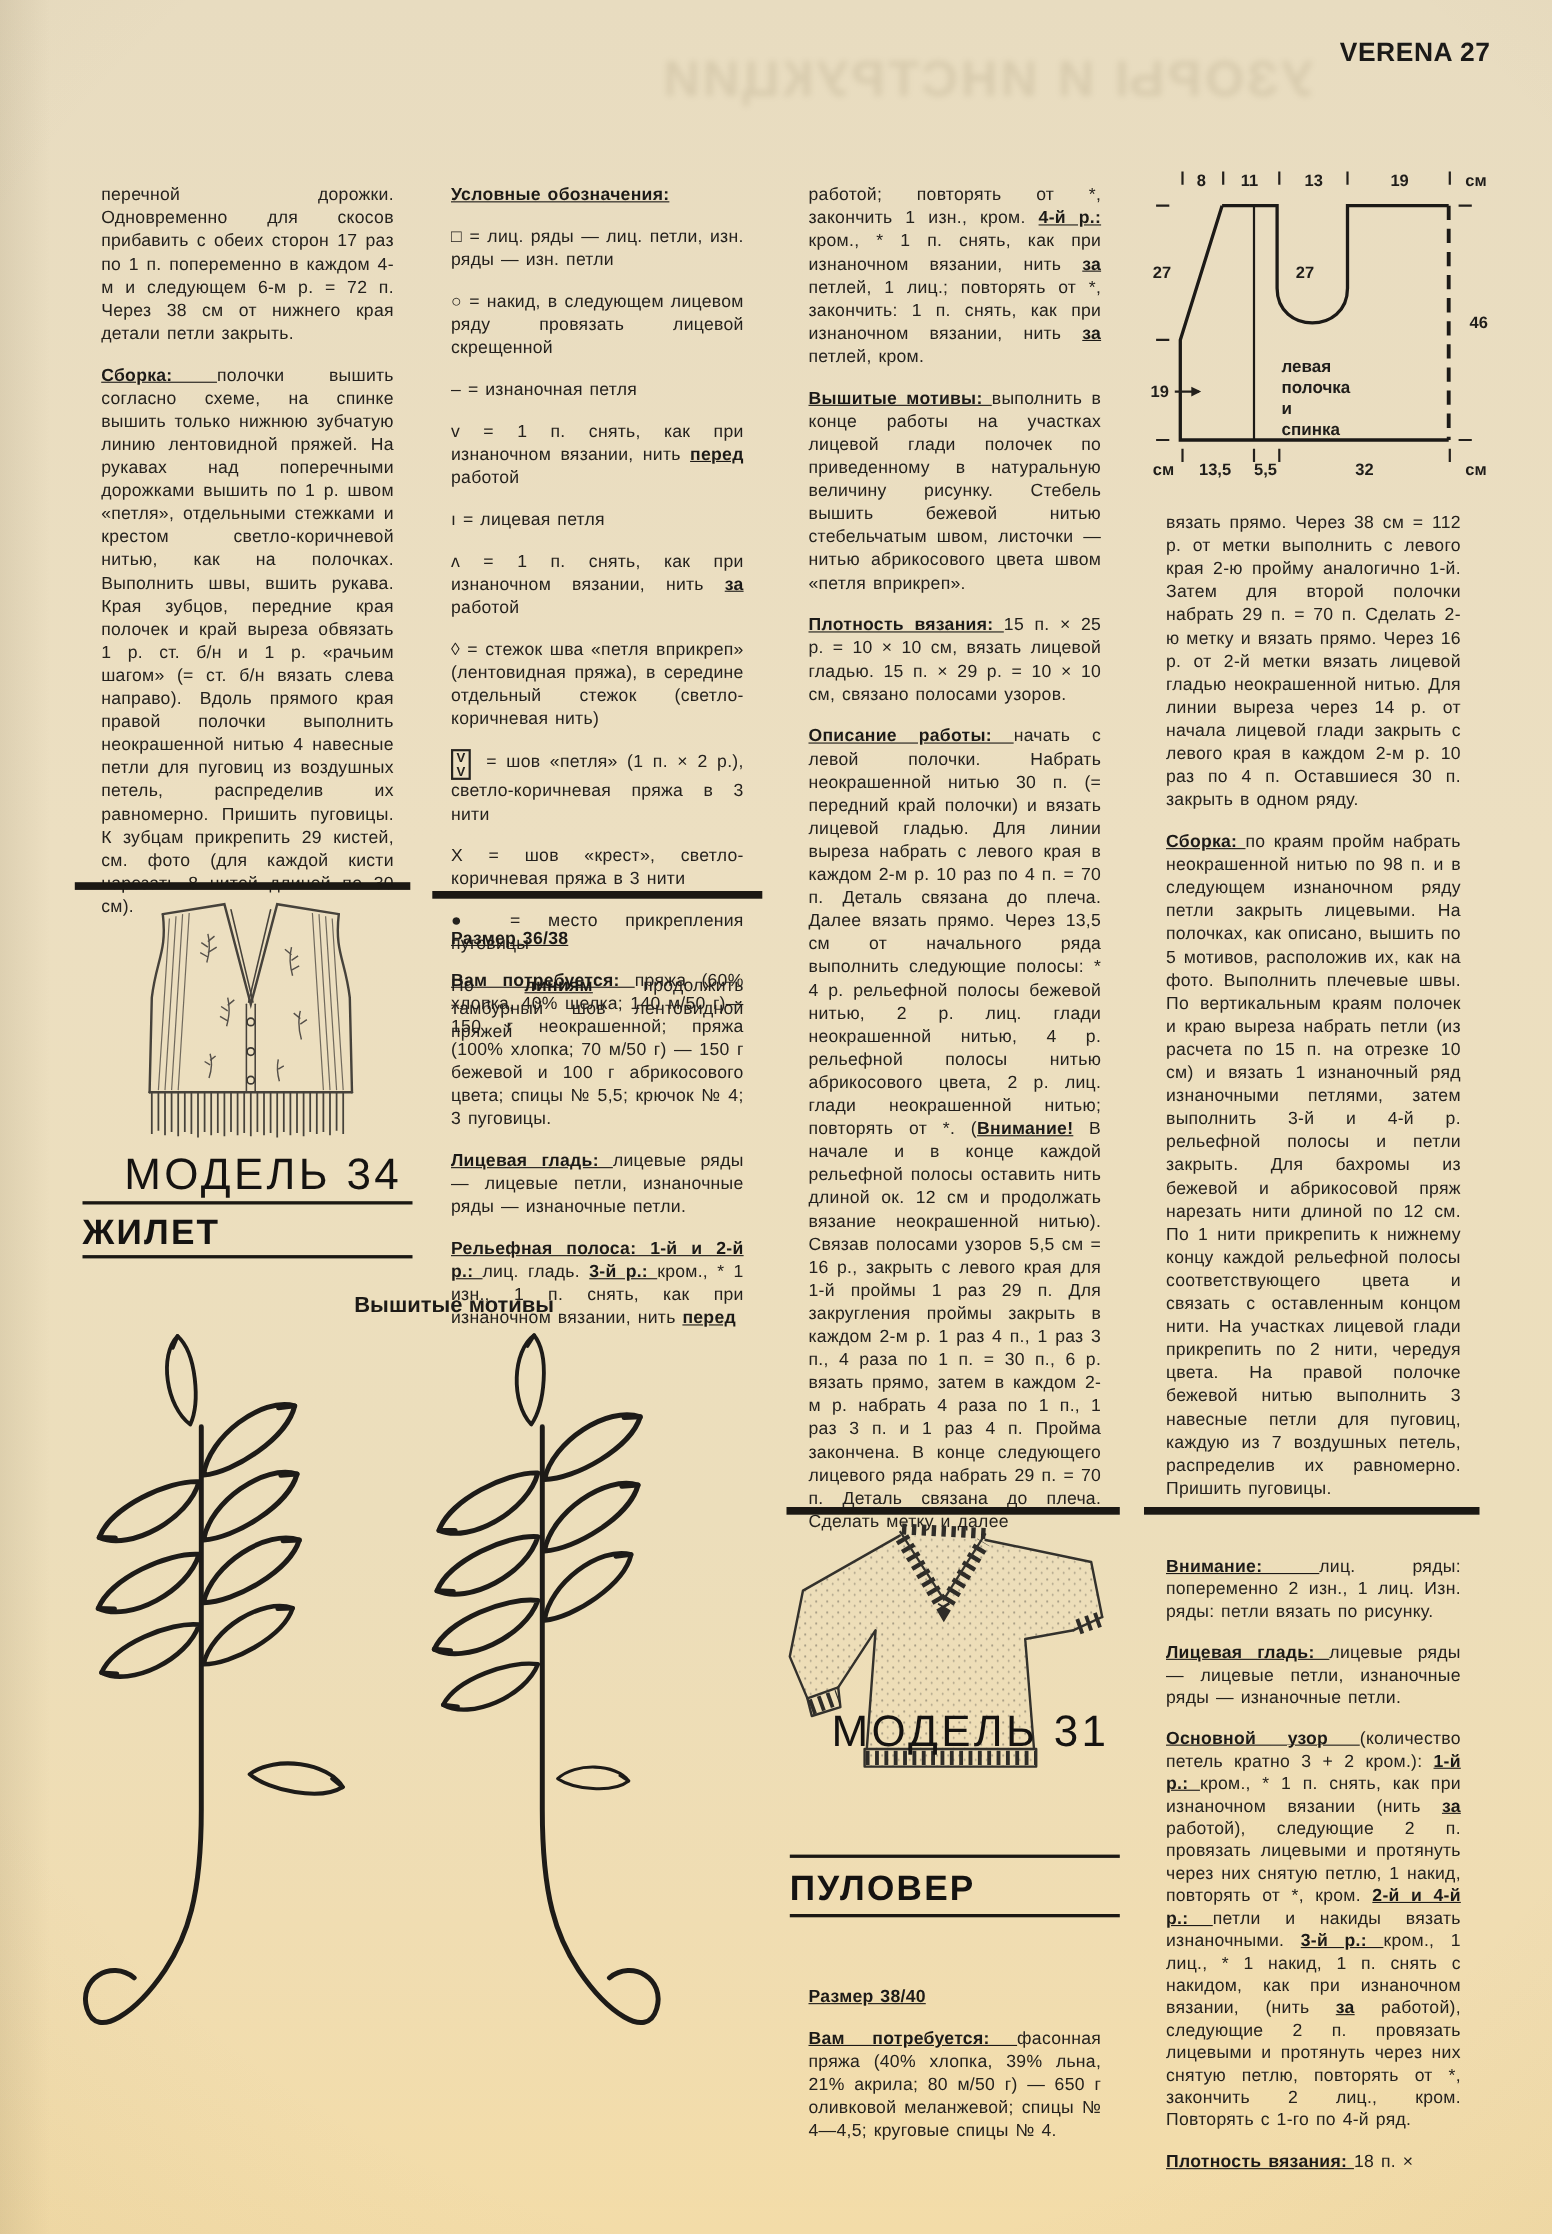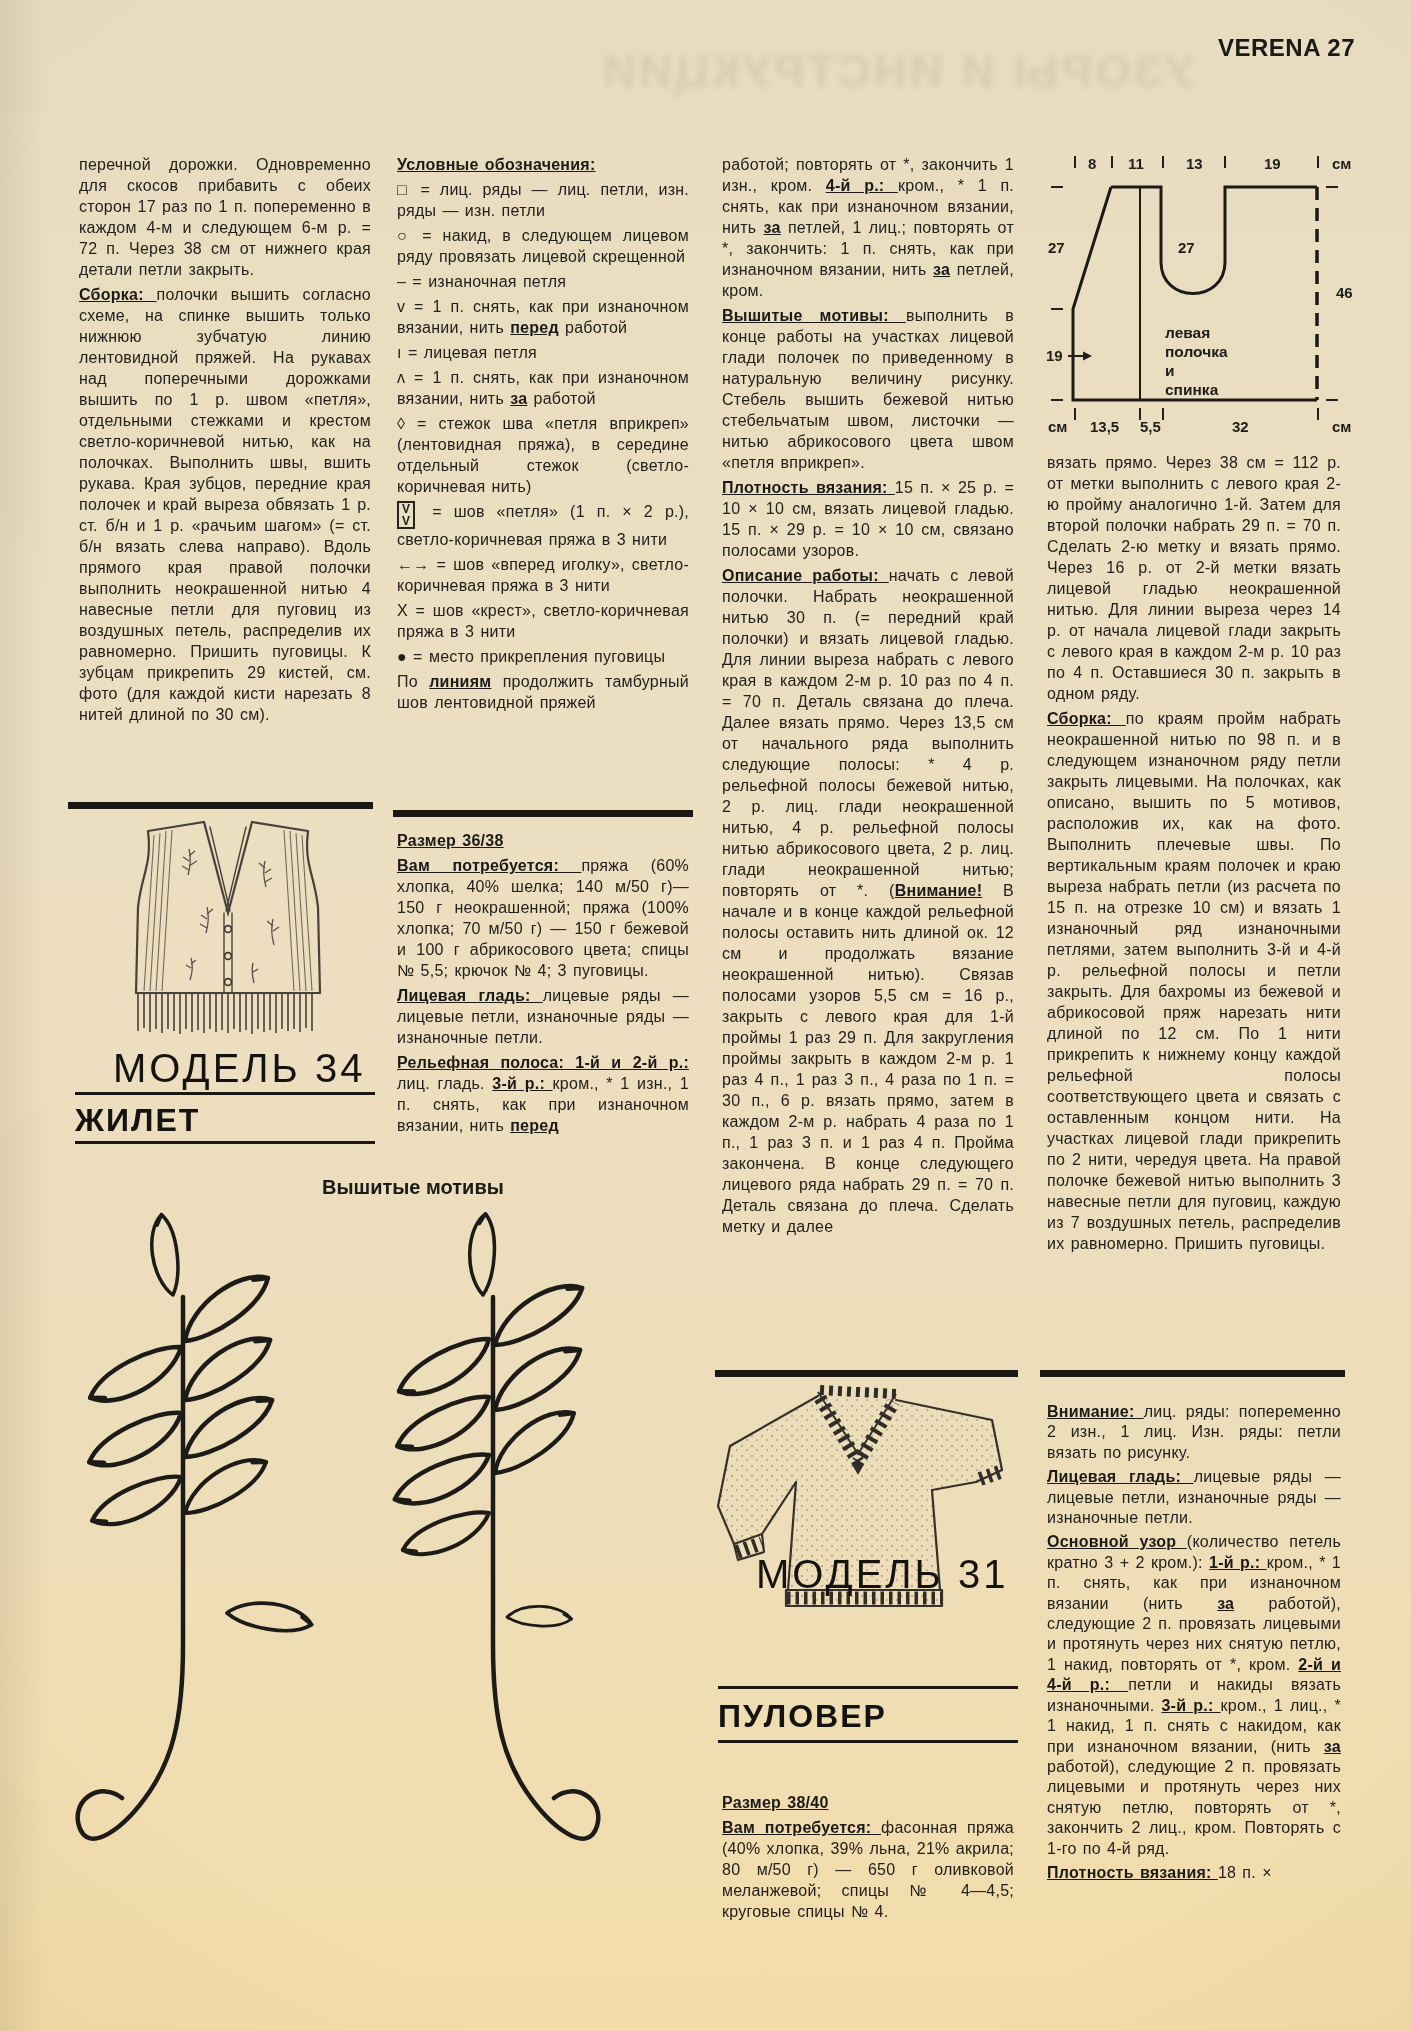--- a/index.html
+++ b/index.html
@@ -10,21 +10,21 @@
     background:radial-gradient(115% 95% at 52% 45%, rgba(255,255,255,0) 58%, rgba(122,96,50,.12) 100%);}
   .edge-left{position:absolute;left:0;top:0;width:46px;height:100%;
     background:linear-gradient(90deg,rgba(90,75,45,.10),rgba(90,75,45,0));}
   .brand{position:absolute;top:34px;right:56px;font-size:24px;font-weight:700;
     letter-spacing:.5px;color:#1b1a18;}
   .ghost{position:absolute;top:44px;left:600px;font-size:46px;font-weight:700;
     color:#7a6a45;opacity:.14;filter:blur(3px);transform:scaleX(-1);
     letter-spacing:3px;white-space:nowrap;}
   .col{position:absolute;width:300px;text-align:justify;font-size:16px;
     line-height:21px;letter-spacing:.25px;word-spacing:1.5px;color:#24211d;}
-  .col p{margin:4px;}
+  .col p{margin:17px;}
   .col b{font-weight:700;color:#1c1a17;text-decoration:underline;}
   .vbox{display:inline-block;border:2px solid #26231f;padding:0 3px;margin-right:5px;
     font-weight:700;font-size:12px;line-height:12px;white-space:pre;text-align:center;
     vertical-align:-8px;}
   .rule{position:absolute;height:7px;background:#1b1813;}
   .thinrule{position:absolute;height:3px;background:#1b1813;}
   .model-title{position:absolute;font-size:40px;font-weight:400;letter-spacing:3px;
     color:#151311;white-space:nowrap;margin-left:38px;}
   .model-sub{position:absolute;font-size:32px;font-weight:700;letter-spacing:2px;
     color:#151311;white-space:nowrap;}
@@ -133,21 +133,20 @@
       <p><b>Условные обозначения:</b></p>
       <p><span>□ = лиц. ряды — лиц. петли, изн. ряды — изн. петли</span></p>
       <p><span>○ = накид, в следующем лицевом ряду провязать лицевой скрещенной</span></p>
       <p><span>– = изнаночная петля</span></p>
       <p><span>v = 1 п. снять, как при изнаночном вязании, нить </span><b>перед</b><span> работой</span></p>
       <p><span>ı = лицевая петля</span></p>
       <p><span>ʌ = 1 п. снять, как при изнаночном вязании, нить </span><b>за</b><span> работой</span></p>
       <p><span>◊ = стежок шва «петля вприкреп» (лентовидная пряжа), в середине отдельный стежок (светло-коричневая нить)</span></p>
       <p><span class="vbox">V
 V</span><span> = шов «петля» (1 п. × 2 р.), светло-коричневая пряжа в 3 нити</span></p>
-      <p><span>←→ = шов «вперед иголку», светло-коричневая пряжа в 3 нити</span></p>
       <p><span>X = шов «крест», светло-коричневая пряжа в 3 нити</span></p>
       <p><span>● = место прикрепления пуговицы</span></p>
       <p><span>По </span><b>линиям</b><span> продолжить тамбурный шов лентовидной пряжей</span></p>
     </div>
   <div class="rule" style="left:393px;top:810px;width:300px;"></div>
   <div class="col" style="left:393px;top:826px;">
       <p><b>Размер 36/38</b></p>
       <p><b>Вам потребуется: </b><span>пряжа (60% хлопка, 40% шелка; 140 м/50 г)— 150 г неокрашенной; пряжа (100% хлопка; 70 м/50 г) — 150 г бежевой и 100 г абрикосового цвета; спицы № 5,5; крючок № 4; 3 пуговицы.</span></p>
       <p><b>Лицевая гладь: </b><span>лицевые ряды — лицевые петли, изнаночные ряды — изнаночные петли.</span></p>
       <p><b>Рельефная полоса: 1-й и 2-й р.: </b><span>лиц. гладь. </span><b>3-й р.: </b><span>кром., * 1 изн., 1 п. снять, как при изнаночном вязании, нить </span><b>перед</b></p>

